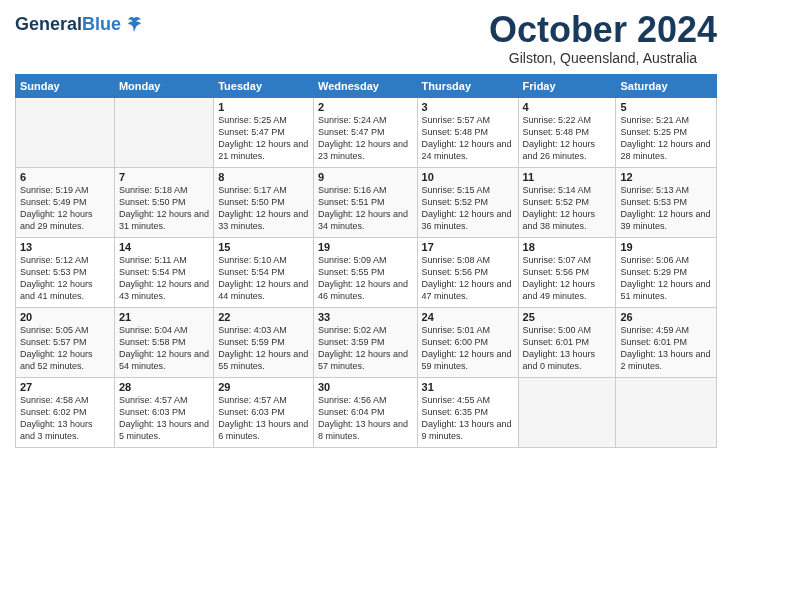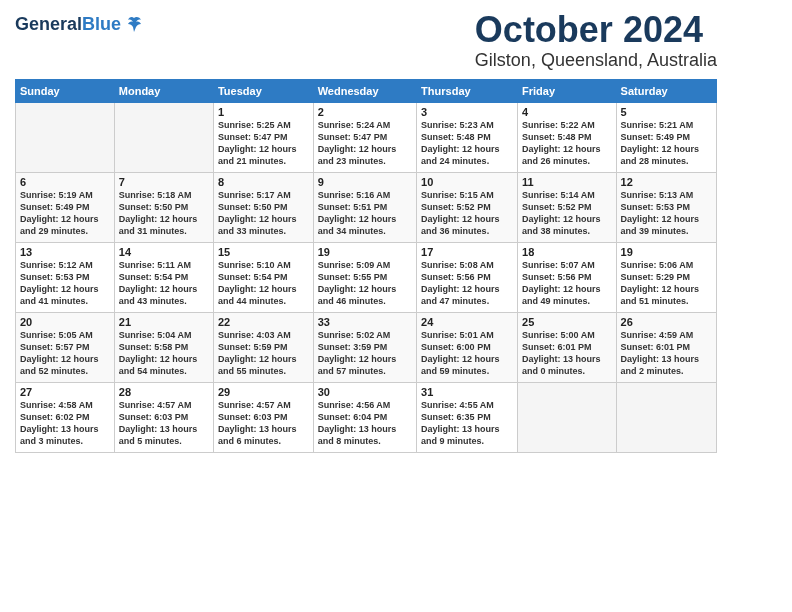--- a/index.html
+++ b/index.html
@@ -26,30 +26,30 @@
       align-items: flex-start;
       padding-top: 4px;
     }
     .logo-text {
       font-size: 18px;
       font-weight: bold;
       color: #1a3a5c;
       line-height: 1.1;
     }
     .title-area {
-      text-align: left;
+      text-align: center;
     }
     .month-title {
       font-size: 36px;
       font-weight: bold;
       color: #1a3a5c;
       line-height: 1.1;
     }
     .location {
-      font-size: 18px;
+      font-size: 14px;
       color: #333;
     }
     .calendar {
       width: 100%;
       border-collapse: collapse;
       font-size: 9.5px;
     }
     .calendar thead tr {
       background-color: #2e7bc4;
       color: #fff;
@@ -78,21 +78,20 @@
       font-weight: bold;
       font-size: 11px;
       color: #222;
       display: block;
       margin-bottom: 1px;
     }
     .day-info {
       font-size: 9px;
       color: #333;
       line-height: 1.35;
-      font-weight: bold;
     }
     .empty-cell {
       background: #f5f5f5 !important;
     }
   </style>
 </head>
 <body>
 
 <div class="container">
   <div class="header-area">
@@ -137,36 +136,36 @@
           </td>
           <td>
             <span class="day-num">2</span>
             <div class="day-info">Sunrise: 5:24 AM
 Sunset: 5:47 PM
 Daylight: 12 hours
 and 23 minutes.</div>
           </td>
           <td>
             <span class="day-num">3</span>
-            <div class="day-info">Sunrise: 5:23 AM
+            <div class="day-info">Sunrise: 5:57 AM
 Sunset: 5:48 PM
 Daylight: 12 hours
 and 24 minutes.</div>
           </td>
           <td>
             <span class="day-num">4</span>
             <div class="day-info">Sunrise: 5:22 AM
 Sunset: 5:48 PM
 Daylight: 12 hours
 and 26 minutes.</div>
           </td>
           <td>
             <span class="day-num">5</span>
             <div class="day-info">Sunrise: 5:21 AM
-Sunset: 5:49 PM
+Sunset: 5:25 PM
 Daylight: 12 hours
 and 28 minutes.</div>
           </td>
         </tr>
         <tr>
           <td>
             <span class="day-num">6</span>
             <div class="day-info">Sunrise: 5:19 AM
 Sunset: 5:49 PM
 Daylight: 12 hours

